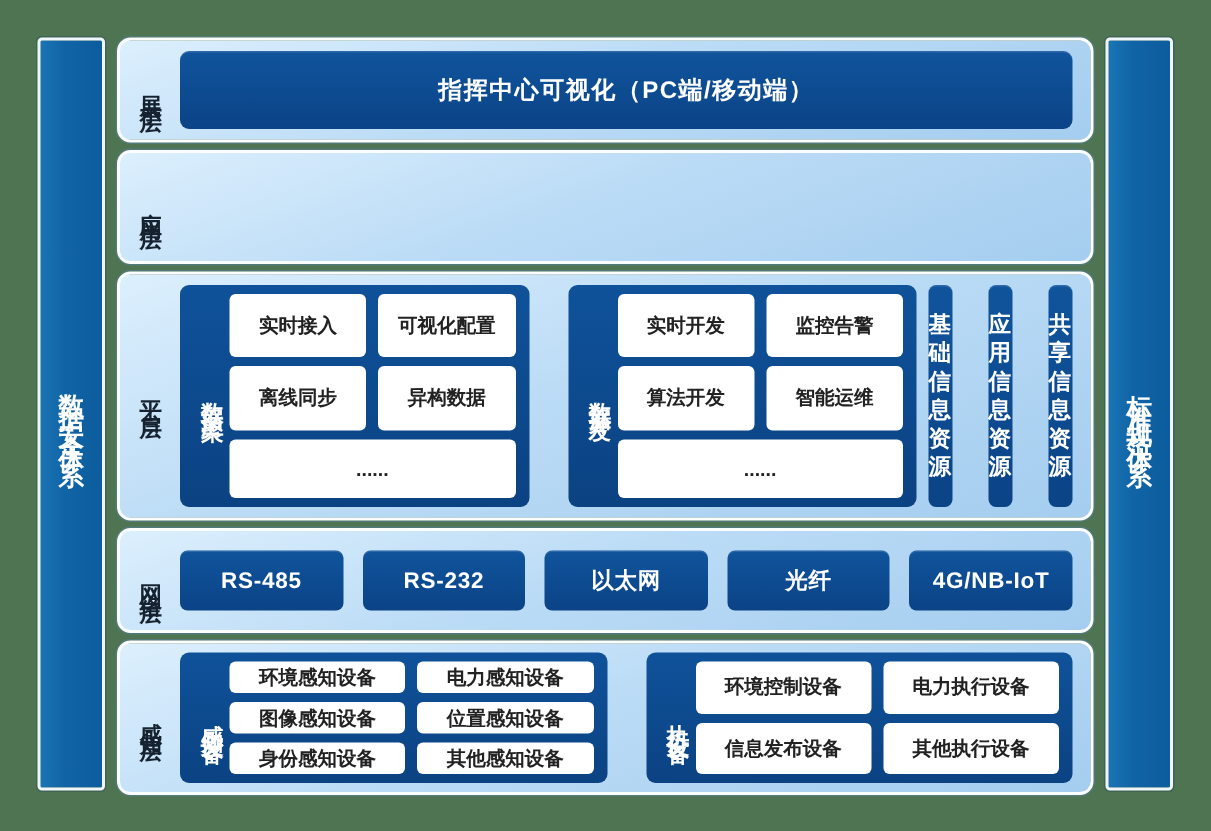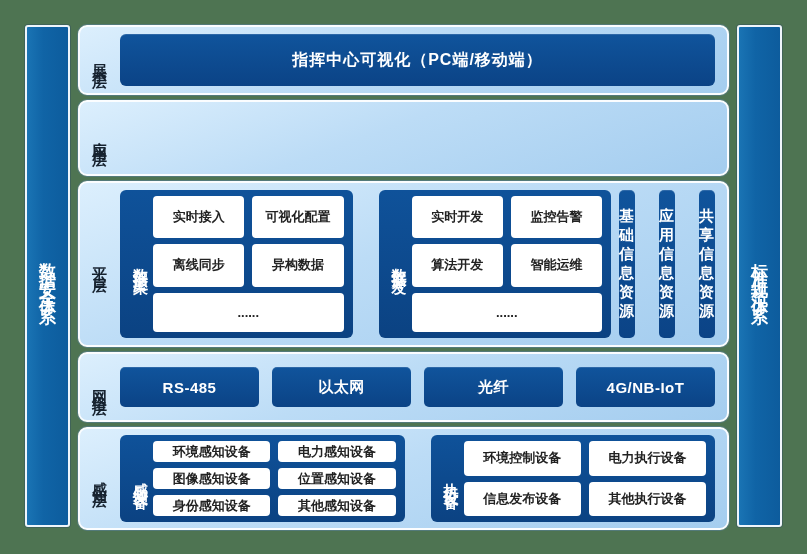--- a/index.html
+++ b/index.html
@@ -158,20 +158,21 @@
     </div>
   </section>
 
   <section class="panel network" style="flex:0 0 70px;justify-content:center;">
     <div class="layer-label">
       <span class="vtext">网络层</span>
     </div>
     <div class="panel-content">
       <div class="proto-row">
         <div class="dkbtn proto-btn">RS-485</div>
+        <div class="dkbtn proto-btn">RS-232</div>
         <div class="dkbtn proto-btn">以太网</div>
         <div class="dkbtn proto-btn">光纤</div>
         <div class="dkbtn proto-btn">4G/NB-IoT</div>
       </div>
     </div>
   </section>
 
   <section class="panel perception" style="flex:0 0 103px;">
     <div class="layer-label">
       <span class="vtext">感知层</span>

